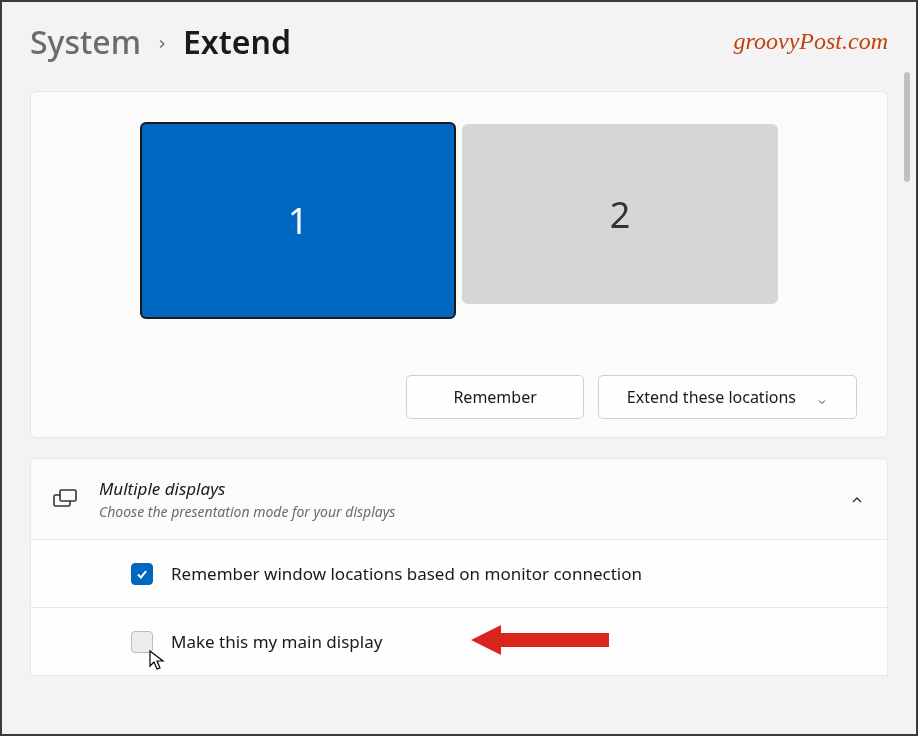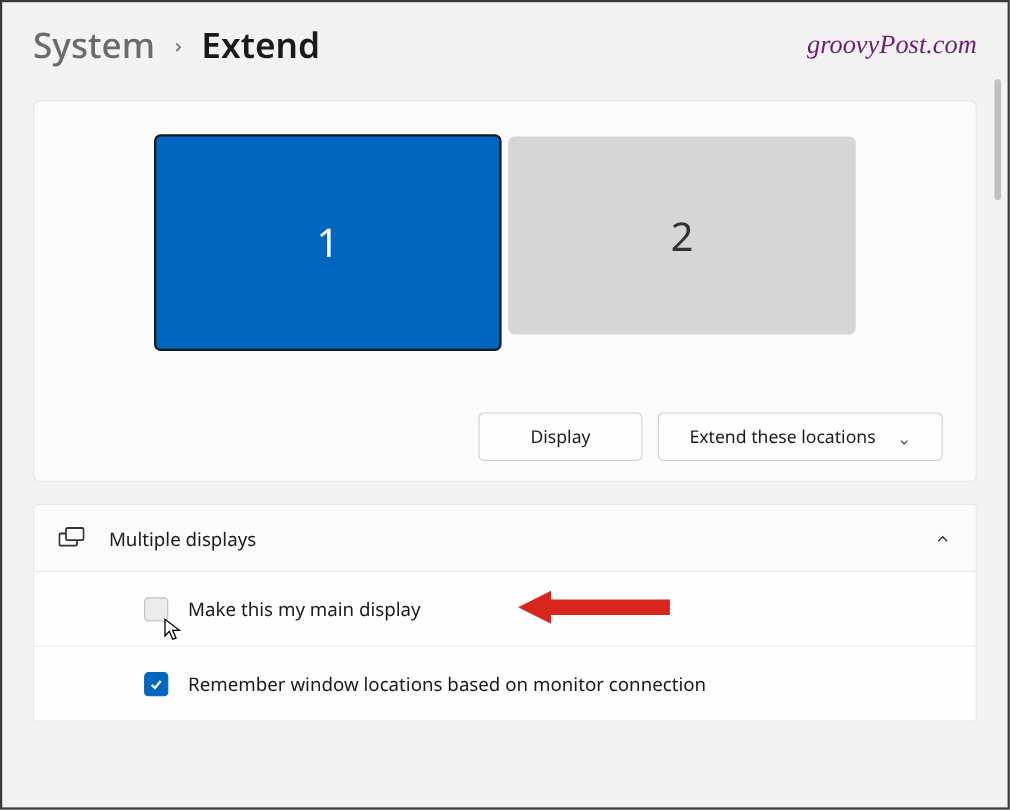--- a/index.html
+++ b/index.html
@@ -48,21 +48,21 @@
     }
     .breadcrumb-current {
       font-size: 32px;
       color: #1a1a1a;
       font-weight: 600;
     }
     .watermark {
       font-family: Georgia, "Times New Roman", serif;
       font-style: italic;
       font-size: 24px;
-      color: #701a75;
+      color: #c2410c;
     }
     .display-panel {
       background: #fbfbfb;
       border: 1px solid #e6e6e6;
       border-radius: 6px;
       padding: 30px 30px 18px 30px;
       margin-bottom: 20px;
     }
     .monitors-row {
       display: flex;
@@ -135,20 +135,21 @@
     }
     .section-icon {
       width: 24px;
       height: 24px;
       display: flex;
       align-items: center;
       justify-content: center;
     }
     .section-title-group {
       flex: 1;
+      font-style: italic;
     }
     .section-title {
       font-size: 17px;
       color: #1a1a1a;
       font-weight: 400;
     }
     .section-subtitle {
       font-size: 14px;
       color: #6b6b6b;
       margin-top: 2px;
@@ -238,21 +239,21 @@
       <div class="watermark">groovyPost.com</div>
     </div>
 
     <div class="display-panel">
       <div class="monitors-row">
         <div class="monitor monitor-1">1</div>
         <div class="monitor monitor-2">2</div>
       </div>
       <div class="panel-buttons">
         <button class="btn btn-identify">
-          <span>Display</span>
+          <span>Remember</span>
         </button>
         <button class="btn">
           <span>Extend these locations</span>
           <span class="chevron-down">
             <svg viewBox="0 0 24 24" fill="none" stroke="#333" stroke-width="2">
                 <polyline points="6 9 12 15 18 9"></polyline>
               </svg>
           </span>
         </button>
       </div>
@@ -260,48 +261,49 @@
 
     <div class="section-header">
       <div class="section-icon">
         <svg width="24" height="20" viewBox="0 0 24 20" fill="none" stroke="#333" stroke-width="1.6">
           <rect x="1" y="6" width="16" height="11" rx="1.5"></rect>
           <rect x="7" y="1" width="16" height="11" rx="1.5" fill="#fbfbfb"></rect>
         </svg>
       </div>
       <div class="section-title-group">
         <div class="section-title">Multiple displays</div>
+        <div class="section-subtitle">Choose the presentation mode for your displays</div>
       </div>
       <div class="section-chevron">
         <svg width="16" height="16" viewBox="0 0 24 24" fill="none" stroke="#333" stroke-width="2">
             <polyline points="6 15 12 9 18 15"></polyline>
           </svg>
       </div>
+    </div>
+
+    <div class="option-row">
+      <div class="checkbox checkbox-checked">
+        <svg viewBox="0 0 24 24" fill="none" stroke="#fff" stroke-width="3.5">
+            <polyline points="5 13 10 18 19 7"></polyline>
+          </svg>
+      </div>
+      <span class="option-label">Remember window locations based on monitor connection</span>
     </div>
 
     <div class="option-row">
       <div class="checkbox checkbox-unchecked"></div>
       <span class="option-label">Make this my main display</span>
       <div class="cursor-ptr">
         <svg width="18" height="22" viewBox="0 0 18 22">
           <path d="M1 1 L1 16 L5 12 L8 19 L11 18 L8 11 L14 11 Z" fill="#fff" stroke="#000" stroke-width="1.2"></path>
         </svg>
       </div>
       <div class="arrow-annotation">
         <svg width="140" height="40" viewBox="0 0 140 40">
           <polygon points="0,20 30,5 30,13 138,13 138,27 30,27 30,35" fill="#d8261c"></polygon>
         </svg>
       </div>
     </div>
 
-    <div class="option-row">
-      <div class="checkbox checkbox-checked">
-        <svg viewBox="0 0 24 24" fill="none" stroke="#fff" stroke-width="3.5">
-            <polyline points="5 13 10 18 19 7"></polyline>
-          </svg>
-      </div>
-      <span class="option-label">Remember window locations based on monitor connection</span>
-    </div>
-
   </div>
 
   <div class="scrollbar-track"></div>
 </div>
 
 </body></html>

